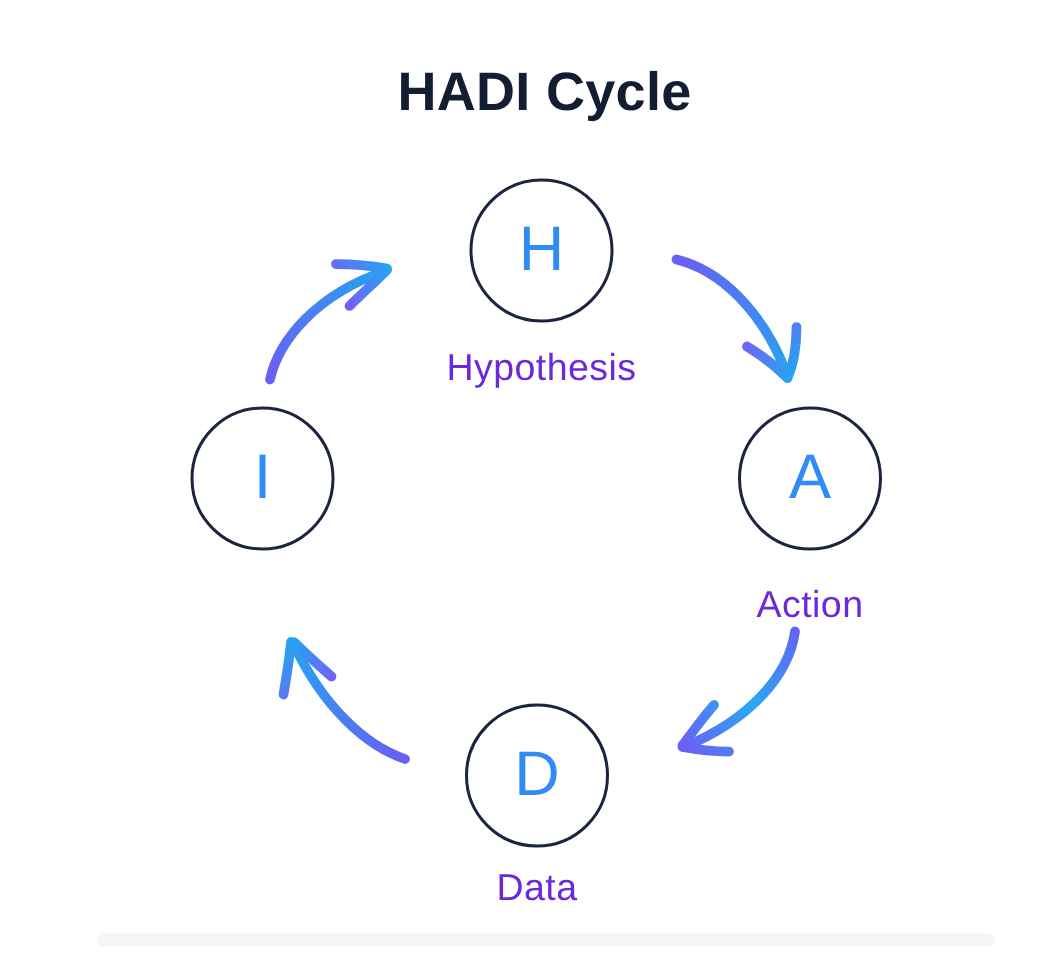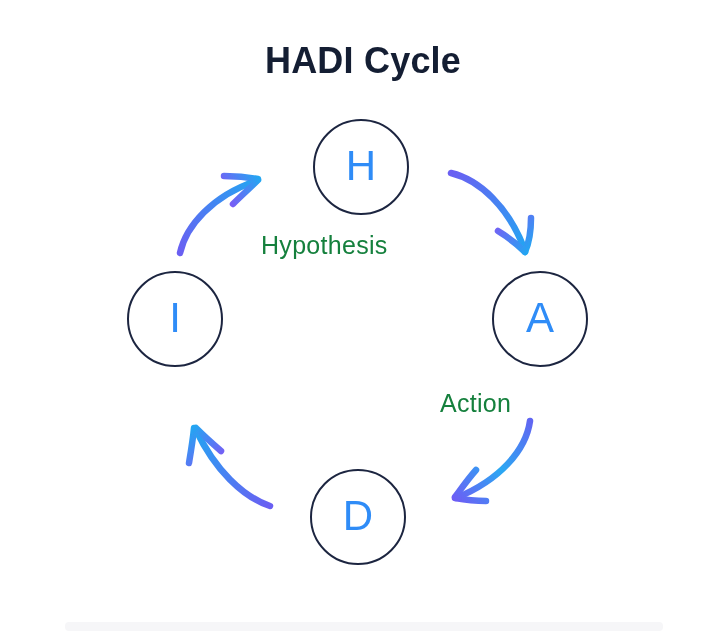--- a/index.html
+++ b/index.html
@@ -51,24 +51,24 @@
   .node-letter {
     font-size: 42px;
     font-weight: 400;
     color: #2f8cf7;
     line-height: 1;
     padding-bottom: 2px;
   }
   .node-label {
     position: absolute;
     width: 200px;
-    text-align: left;
+    text-align: center;
     font-size: 25px;
     font-weight: 300;
-    color: #15803d;
+    color: #6d28d9;
     letter-spacing: 0.3px;
   }
   
   .circle-h { left: 313px; top: 119px; }
   .circle-a { left: 492px; top: 271px; }
   .circle-i { left: 127px; top: 271px; }
   .circle-d { left: 310px; top: 469px; }
   .label-h { left: 261px; top: 231px; }
   .label-a { left: 440px; top: 389px; }
   .label-i { left: 75px;  top: 383px; }
@@ -166,16 +166,17 @@
   </div>
   <div class="node-label label-a">Action</div>
 
   <div class="node-circle circle-i">
     <span class="node-letter">I</span>
   </div>
 
   <div class="node-circle circle-d">
     <span class="node-letter">D</span>
   </div>
+  <div class="node-label label-d">Data</div>
 
   <div class="bottom-bar"></div>
 
 </div>
 
 </body></html>

